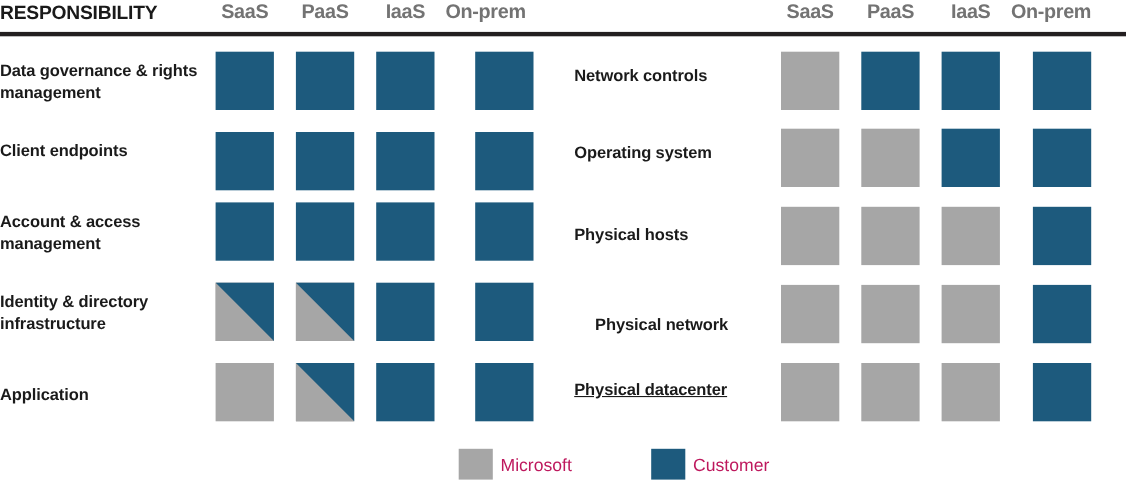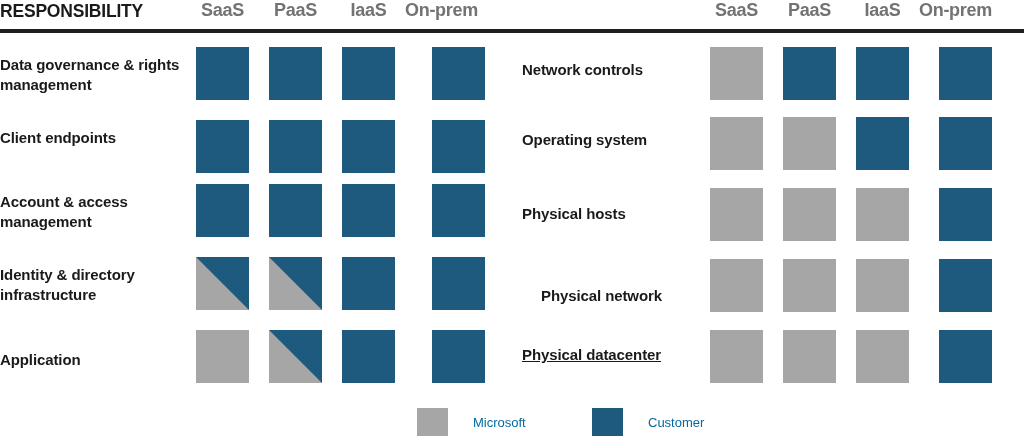--- a/index.html
+++ b/index.html
@@ -117,24 +117,24 @@
     position: absolute;
     left: 0;
     top: 4px;
     width: 31px;
     height: 28px;
   }
   .legend-swatch.microsoft { background: #a6a6a6; }
   .legend-swatch.customer  { background: #1d5a7d; }
   .legend-text {
     position: absolute;
-    left: 56px;
+    left: 38px;
     top: 11px;
-    font-size: 13px;
-    color: #0369a1;
+    font-size: 16px;
+    color: #be185d;
     white-space: nowrap;
   }
   .legend-microsoft { left: 417px; }
   .legend-customer  { left: 592px; }
 </style>
 </head>
 <body>
 
 <div id="matrix-root">
 

